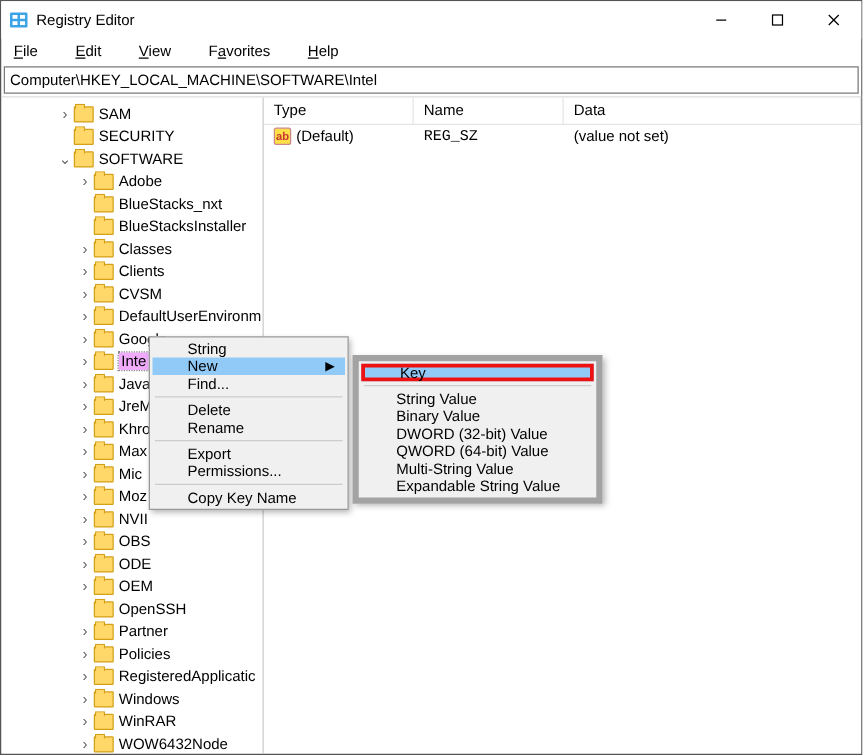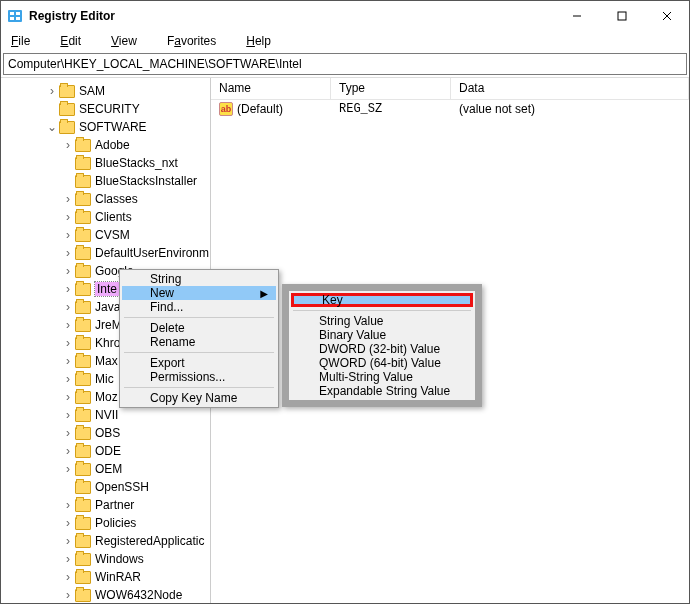--- a/index.html
+++ b/index.html
@@ -1,20 +1,20 @@
 <!DOCTYPE html>
 <html><head>
 <meta charset="utf-8">
 <style>
   * { box-sizing: border-box; font-family: "Segoe UI", Tahoma, sans-serif; font-size: 12px; }
   body { margin: 0; background: #fff; }
   .window { width: 690px; height: 604px; border: 1px solid #555; display: flex; flex-direction: column; background: #fff; position: relative; }
   .titlebar { height: 30px; display: flex; align-items: center; padding-left: 6px; background: #fff; }
   .titlebar .icon { width: 16px; height: 16px; margin-right: 6px; }
-  .titlebar .title { flex: 1; font-weight: bold; }
+  .titlebar .title { flex: 1; }
   .winbtns { display: flex; }
   .winbtn { width: 45px; height: 30px; display:flex; align-items:center; justify-content:center; }
   .menubar { height: 20px; display: flex; align-items: center; padding-left: 4px; border-bottom: 1px solid transparent; gap: 18px; }
   .menuitem { padding: 2px 6px; }
   .menuitem .ul { text-decoration: underline; }
   .addressbar { height: 22px; border: 1px solid #7a7a7a; margin: 2px; padding: 2px 4px; display:flex; align-items:center; }
   .content { flex: 1; display: flex; border-top: 1px solid #ddd; min-height: 0; }
   .tree-pane { width: 210px; border-right: 1px solid #ccc; overflow: hidden; position: relative; padding-top:4px; }
   .list-pane { flex: 1; overflow: hidden; }
   .list-header { display: flex; height: 22px; border-bottom: 1px solid #e5e5e5; }
@@ -33,21 +33,21 @@
   .indent { display:inline-block; }
   .expander { width:14px; display:inline-flex; justify-content:center; align-items:center; color:#666; }
   .folder { width:16px; height:13px; background:#ffd869; border:1px solid #d4a017; border-radius:1px; margin-right:4px; position:relative; }
   .folder::before { content:""; position:absolute; top:-3px; left:0; width:6px; height:3px; background:#ffd869; border:1px solid #d4a017; border-bottom:none; border-radius:1px 1px 0 0; }
   .node.selected .label { background:#f0abfc; outline:1px dotted #888; padding:0 2px;}
   .ctxmenu { position:absolute; background:#f0f0f0; border:1px solid #999; box-shadow:2px 2px 5px rgba(0,0,0,.3); padding:2px; }
   .ctxitem { padding:4px 24px 4px 28px; white-space:nowrap; position:relative; height:14px; display:flex; align-items:center; }
   .ctxitem.hl { background:#91c9f7; }
   .ctxsep { height:1px; background:#ccc; margin:3px 2px; }
   .ctxitem .arrow { position:absolute; right:8px; font-size:10px; }
-  .submenu { position:absolute; background:#f0f0f0; border:7px solid #a3a3a3; box-shadow:2px 2px 5px rgba(0,0,0,.3); padding:2px; }
+  .submenu { position:absolute; background:#f0f0f0; border:5px solid #a3a3a3; box-shadow:2px 2px 5px rgba(0,0,0,.3); padding:2px; }
   .sub-hl { border:3px solid #e11; }
 </style>
 </head>
 <body>
 
 <div class="window">
   <div class="titlebar">
     <span class="icon">
       <svg viewBox="0 0 16 16">
           <rect x="1" y="2" width="14" height="12" fill="#3ba3e8" rx="1"></rect>
@@ -261,22 +261,22 @@
             <span class="indent" style="width:58px"></span>
             <span class="expander">›</span>
             <span class="folder"></span>
             <span class="label">WOW6432Node</span>
           </div>
       </div>
     </div>
 
     <div class="list-pane">
       <div class="list-header">
+        <div class="colh type">Type</div>
         <div class="colh name">Name</div>
-        <div class="colh type">Type</div>
         <div class="colh data">Data</div>
       </div>
       <div class="list-row">
         <div class="cell name">
             <span class="ab-icon">ab</span>
             <span>(Default)</span>
           </div>
         <div class="cell type">REG_SZ</div>
         <div class="cell data">(value not set)</div>
       </div>

